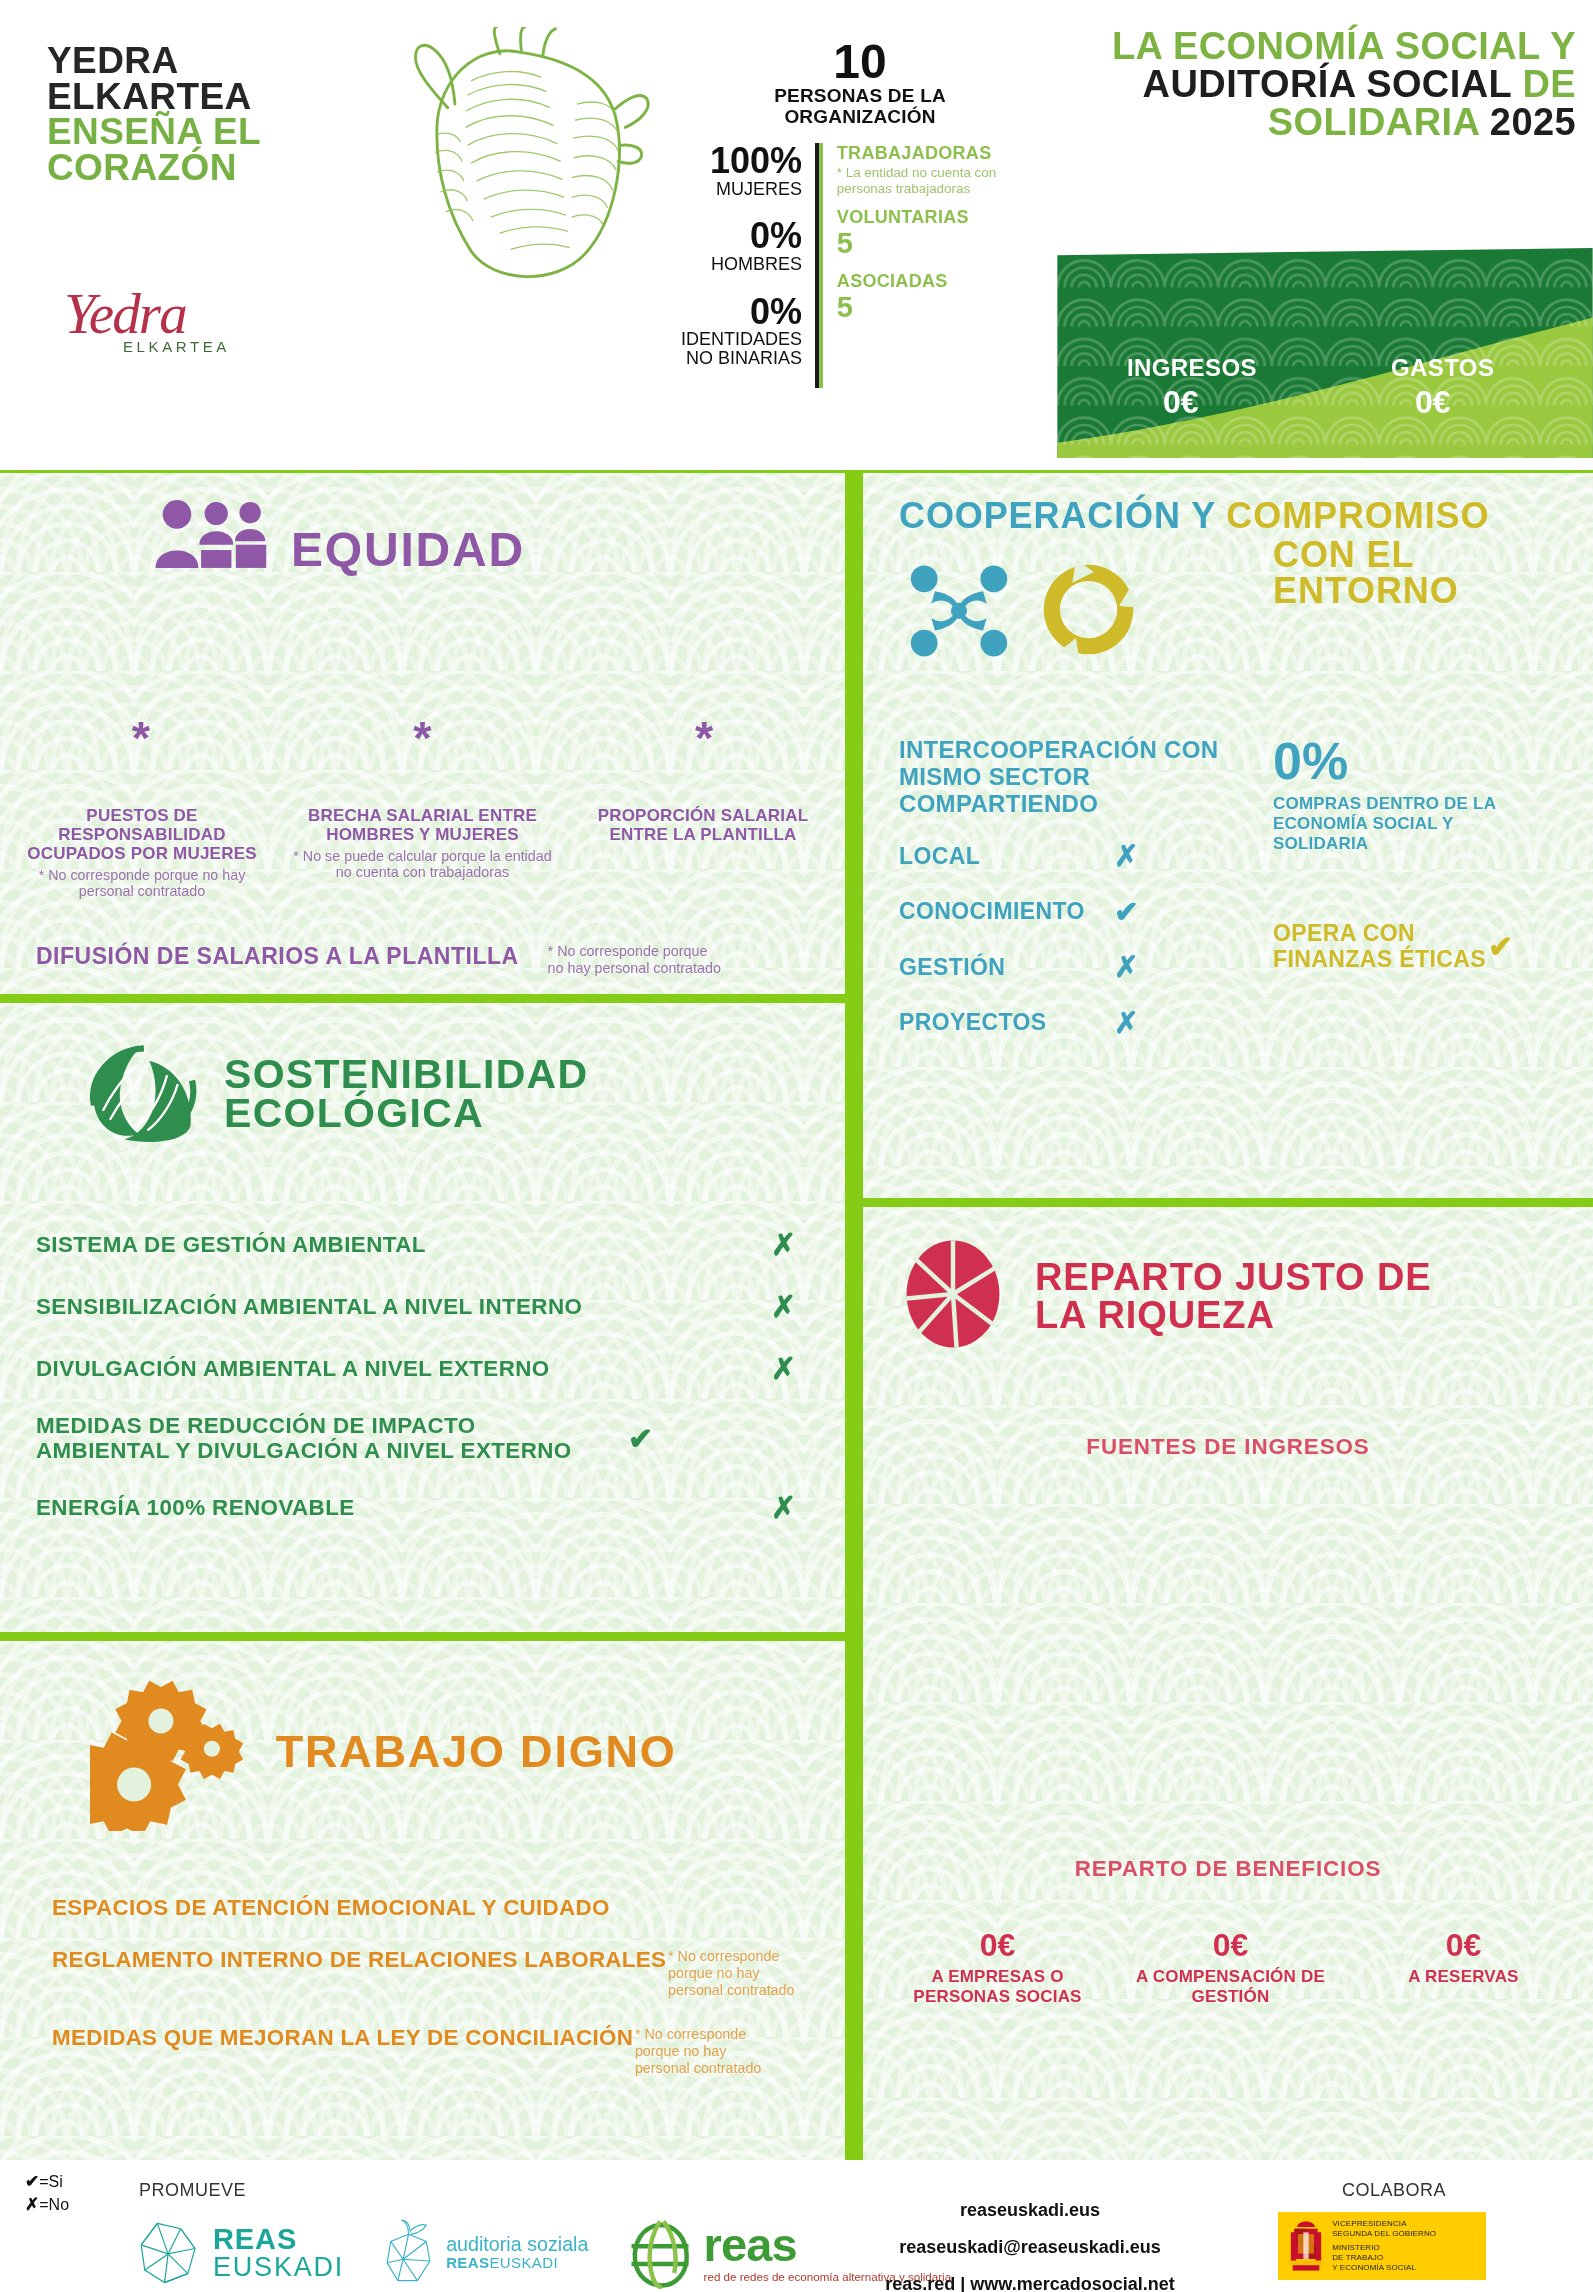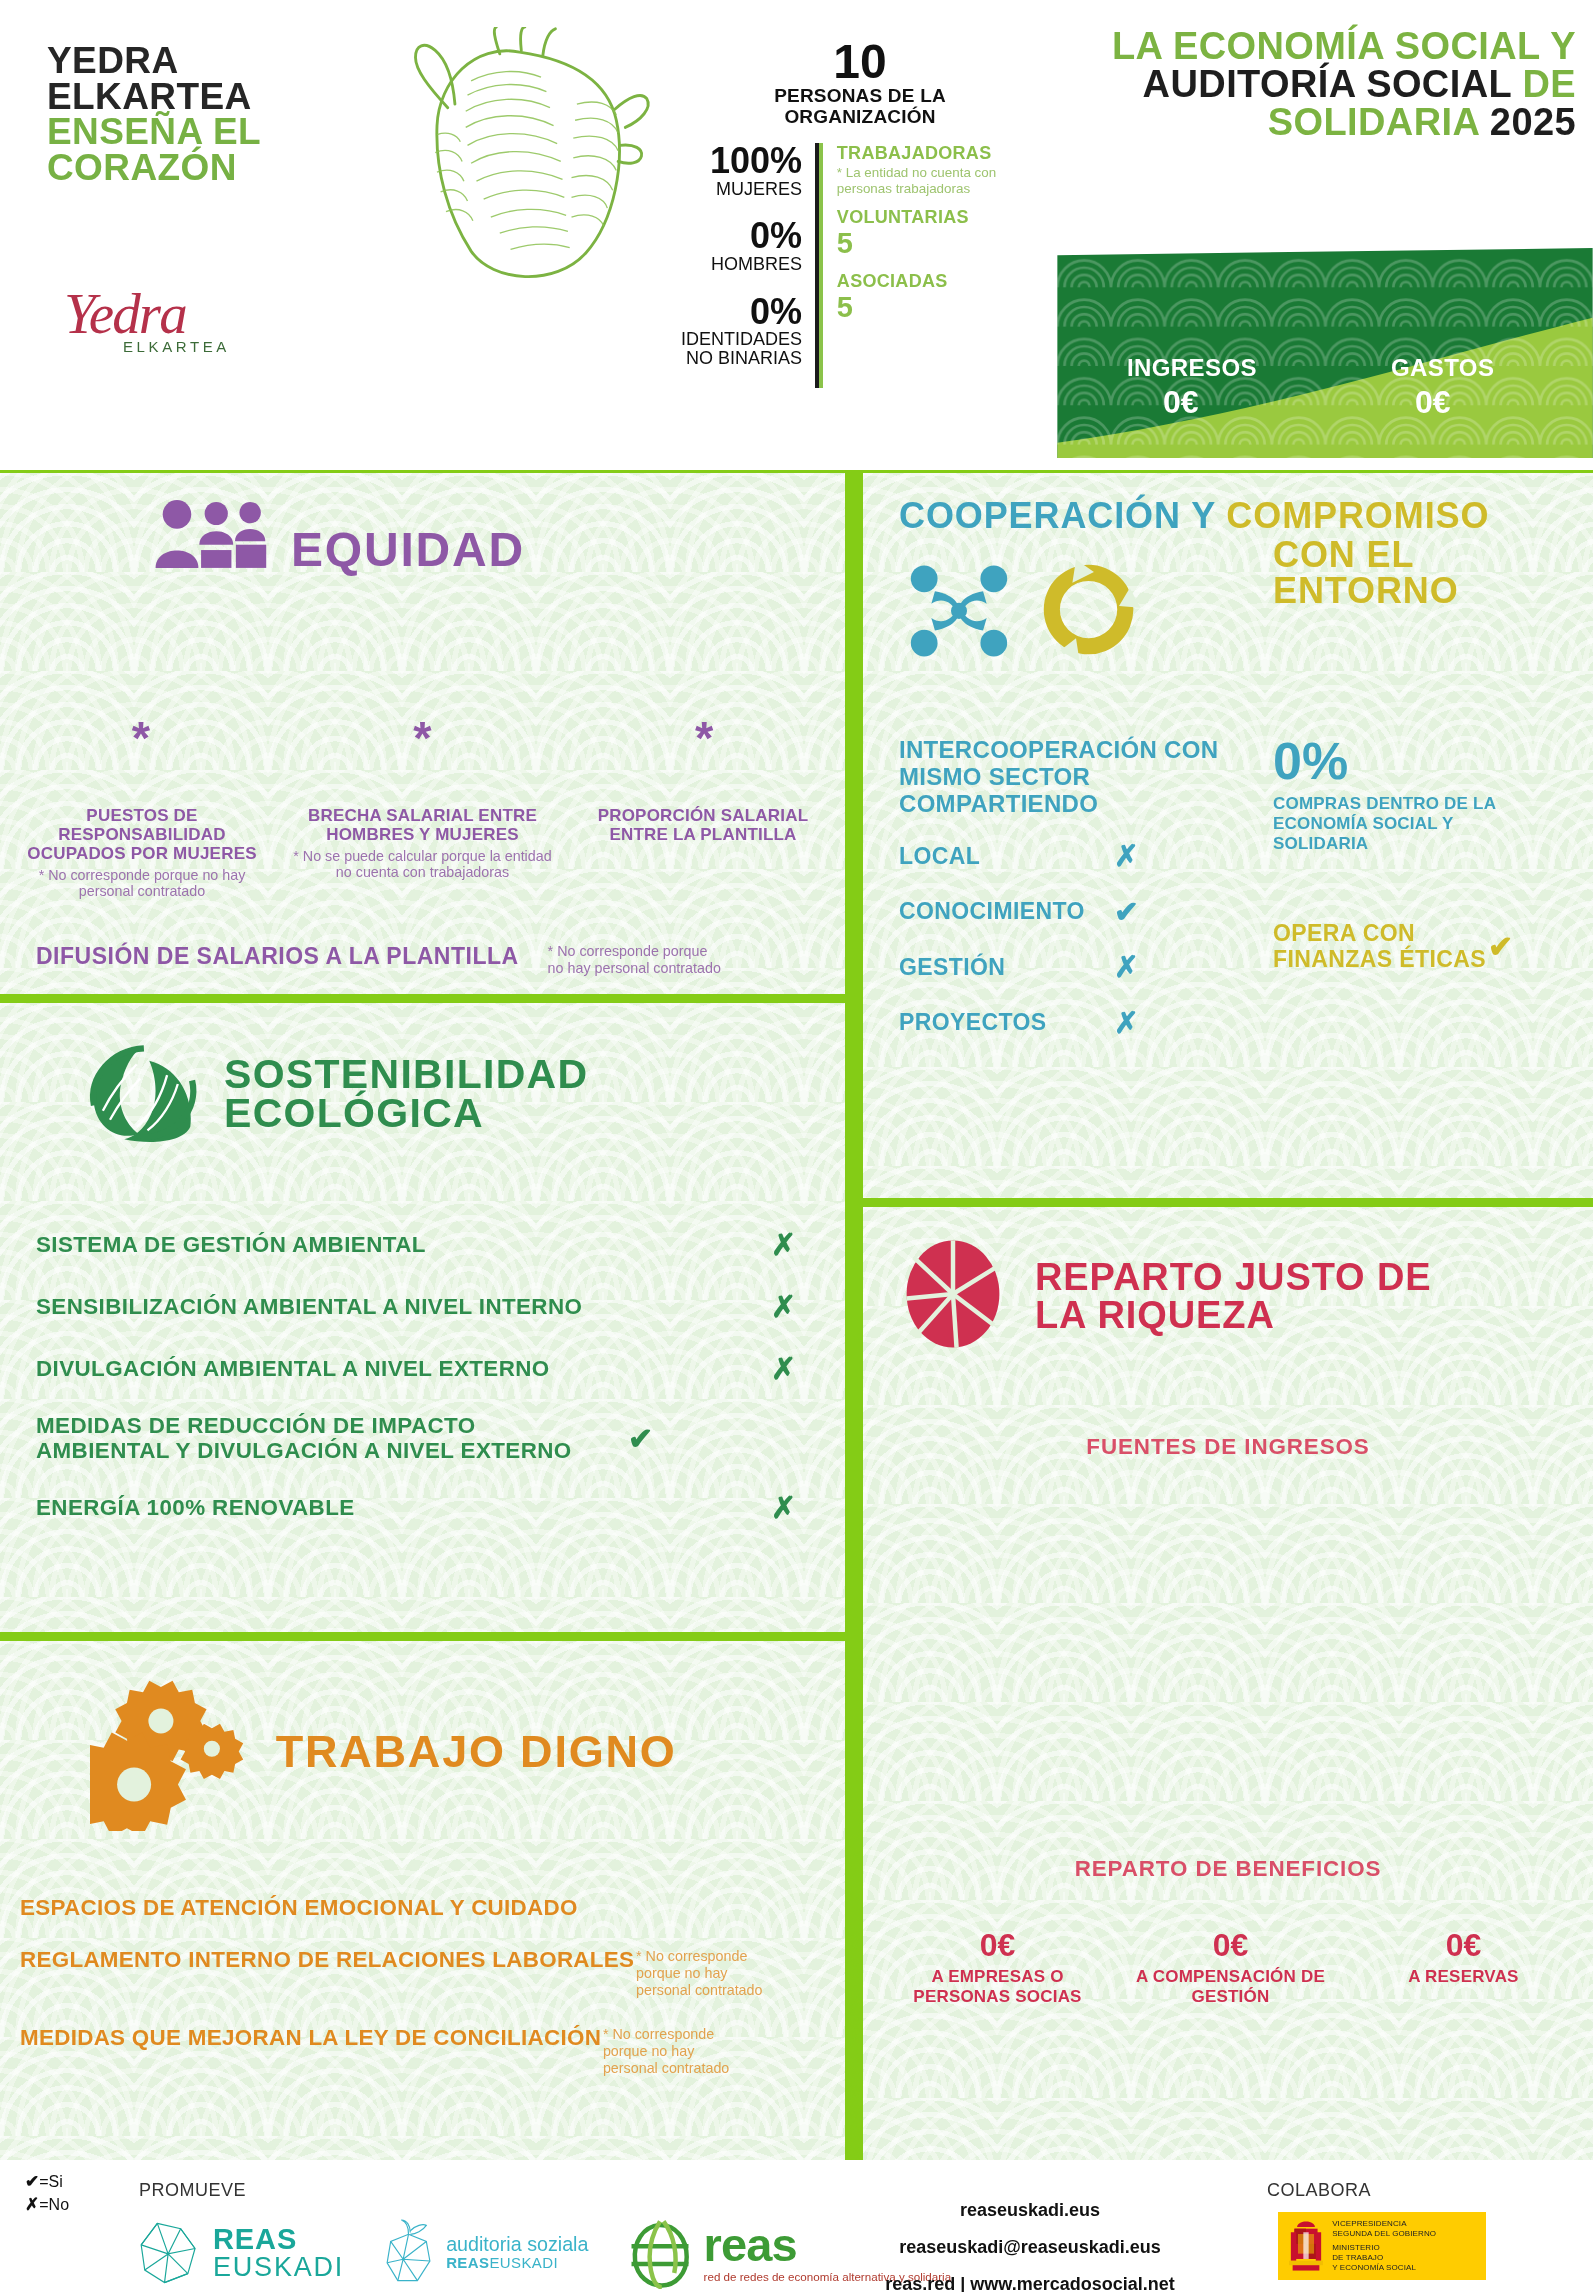--- a/index.html
+++ b/index.html
@@ -102,21 +102,21 @@
   .so-title { font-size:41px; color:#2f8d4e; font-weight:bold; line-height:.96; letter-spacing:1.3px;}
   .so-list { position:absolute; left:36px; top:224px; width:779px; }
   .so-row { display:flex; align-items:center; margin-bottom:27px; }
   .so-txt { flex:1; font-size:22.4px; font-weight:bold; color:#2f8d4e; letter-spacing:0.4px; line-height:1.12;}
   .so-mark { width:63px; text-align:center; font-size:30px; font-weight:bold; color:#2f8d4e; }
 
   
   #trabajo { left:0; top:1641px; width:845px; height:519px; }
   .tr-head { position:absolute; left:90px; top:29px; display:flex; align-items:center; gap:19.7px; }
   .tr-title { font-size:45px; color:#e08a20; font-weight:bold; letter-spacing:1.8px;}
-  .tr-list { position:absolute; left:20px; top:255px; width:797px; }
+  .tr-list { position:absolute; left:52px; top:255px; width:797px; }
   .tr-row { display:flex; align-items:flex-start; margin-bottom:27px; }
   .tr-txt { font-size:22.4px; font-weight:bold; color:#e08a20; letter-spacing:0.3px; line-height:1.1;}
   .tr-note { font-size:14.3px; color:#e2a24e; line-height:1.2; margin-left:1.8px; width:134px;}
 
   
   #coop { left:863px; top:473px; width:730px; height:725px; }
   .co-title { position:absolute; left:36px; top:25px; width:663px; }
   .co-l1 { font-size:36px; font-weight:bold; letter-spacing:0.9px; line-height:1.0;}
   .co-blue { color:#3fa3bf; } .co-yellow { color:#cfbb2a; }
   .co-right-lines { position:absolute; left:410px; top:64px; font-size:36px; font-weight:bold;
@@ -159,21 +159,21 @@
   .re2 { font-size:27px; color:#1aa79a; letter-spacing:1.8px; }
   .aud-txt { display:flex; flex-direction:column; line-height:1.05; }
   .au1 { font-size:19.7px; color:#3ab3c9; }
   .au2 { font-size:15px; color:#3ab3c9; letter-spacing:0.4px;}
   .au2 b { font-weight:bold; }
   .reasred-txt { display:flex; flex-direction:column; line-height:1; }
   .rr1 { font-size:47px; font-weight:bold; color:#3d9b35; letter-spacing:-0.9px; }
   .rr2 { font-size:11.6px; color:#b03a2e; line-height:1.2; margin-top:1.8px;}
   .contact { position:absolute; left:842px; top:32px; width:376px; text-align:center;
              font-size:18px; color:#111; line-height:2.05; font-weight:bold; }
-  .colabora { position:absolute; left:1267px; top:19.7px; font-size:18px; color:#333; letter-spacing:0.5px;}
+  .colabora { position:absolute; left:1342px; top:19.7px; font-size:18px; color:#333; letter-spacing:0.5px;}
   .gob { position:absolute; left:1278px; top:52px; width:208px; height:68px; background:#FFCC00;
          display:flex; align-items:center; gap:7.2px; padding-left:9px;}
   .gob-txt { font-size:8px; color:#222; line-height:1.25; letter-spacing:0.1px;}
   .gob-txt .g2 { margin-top:4.5px; }
 </style>
 </head>
 <body>
 
 <div class="page">
 

